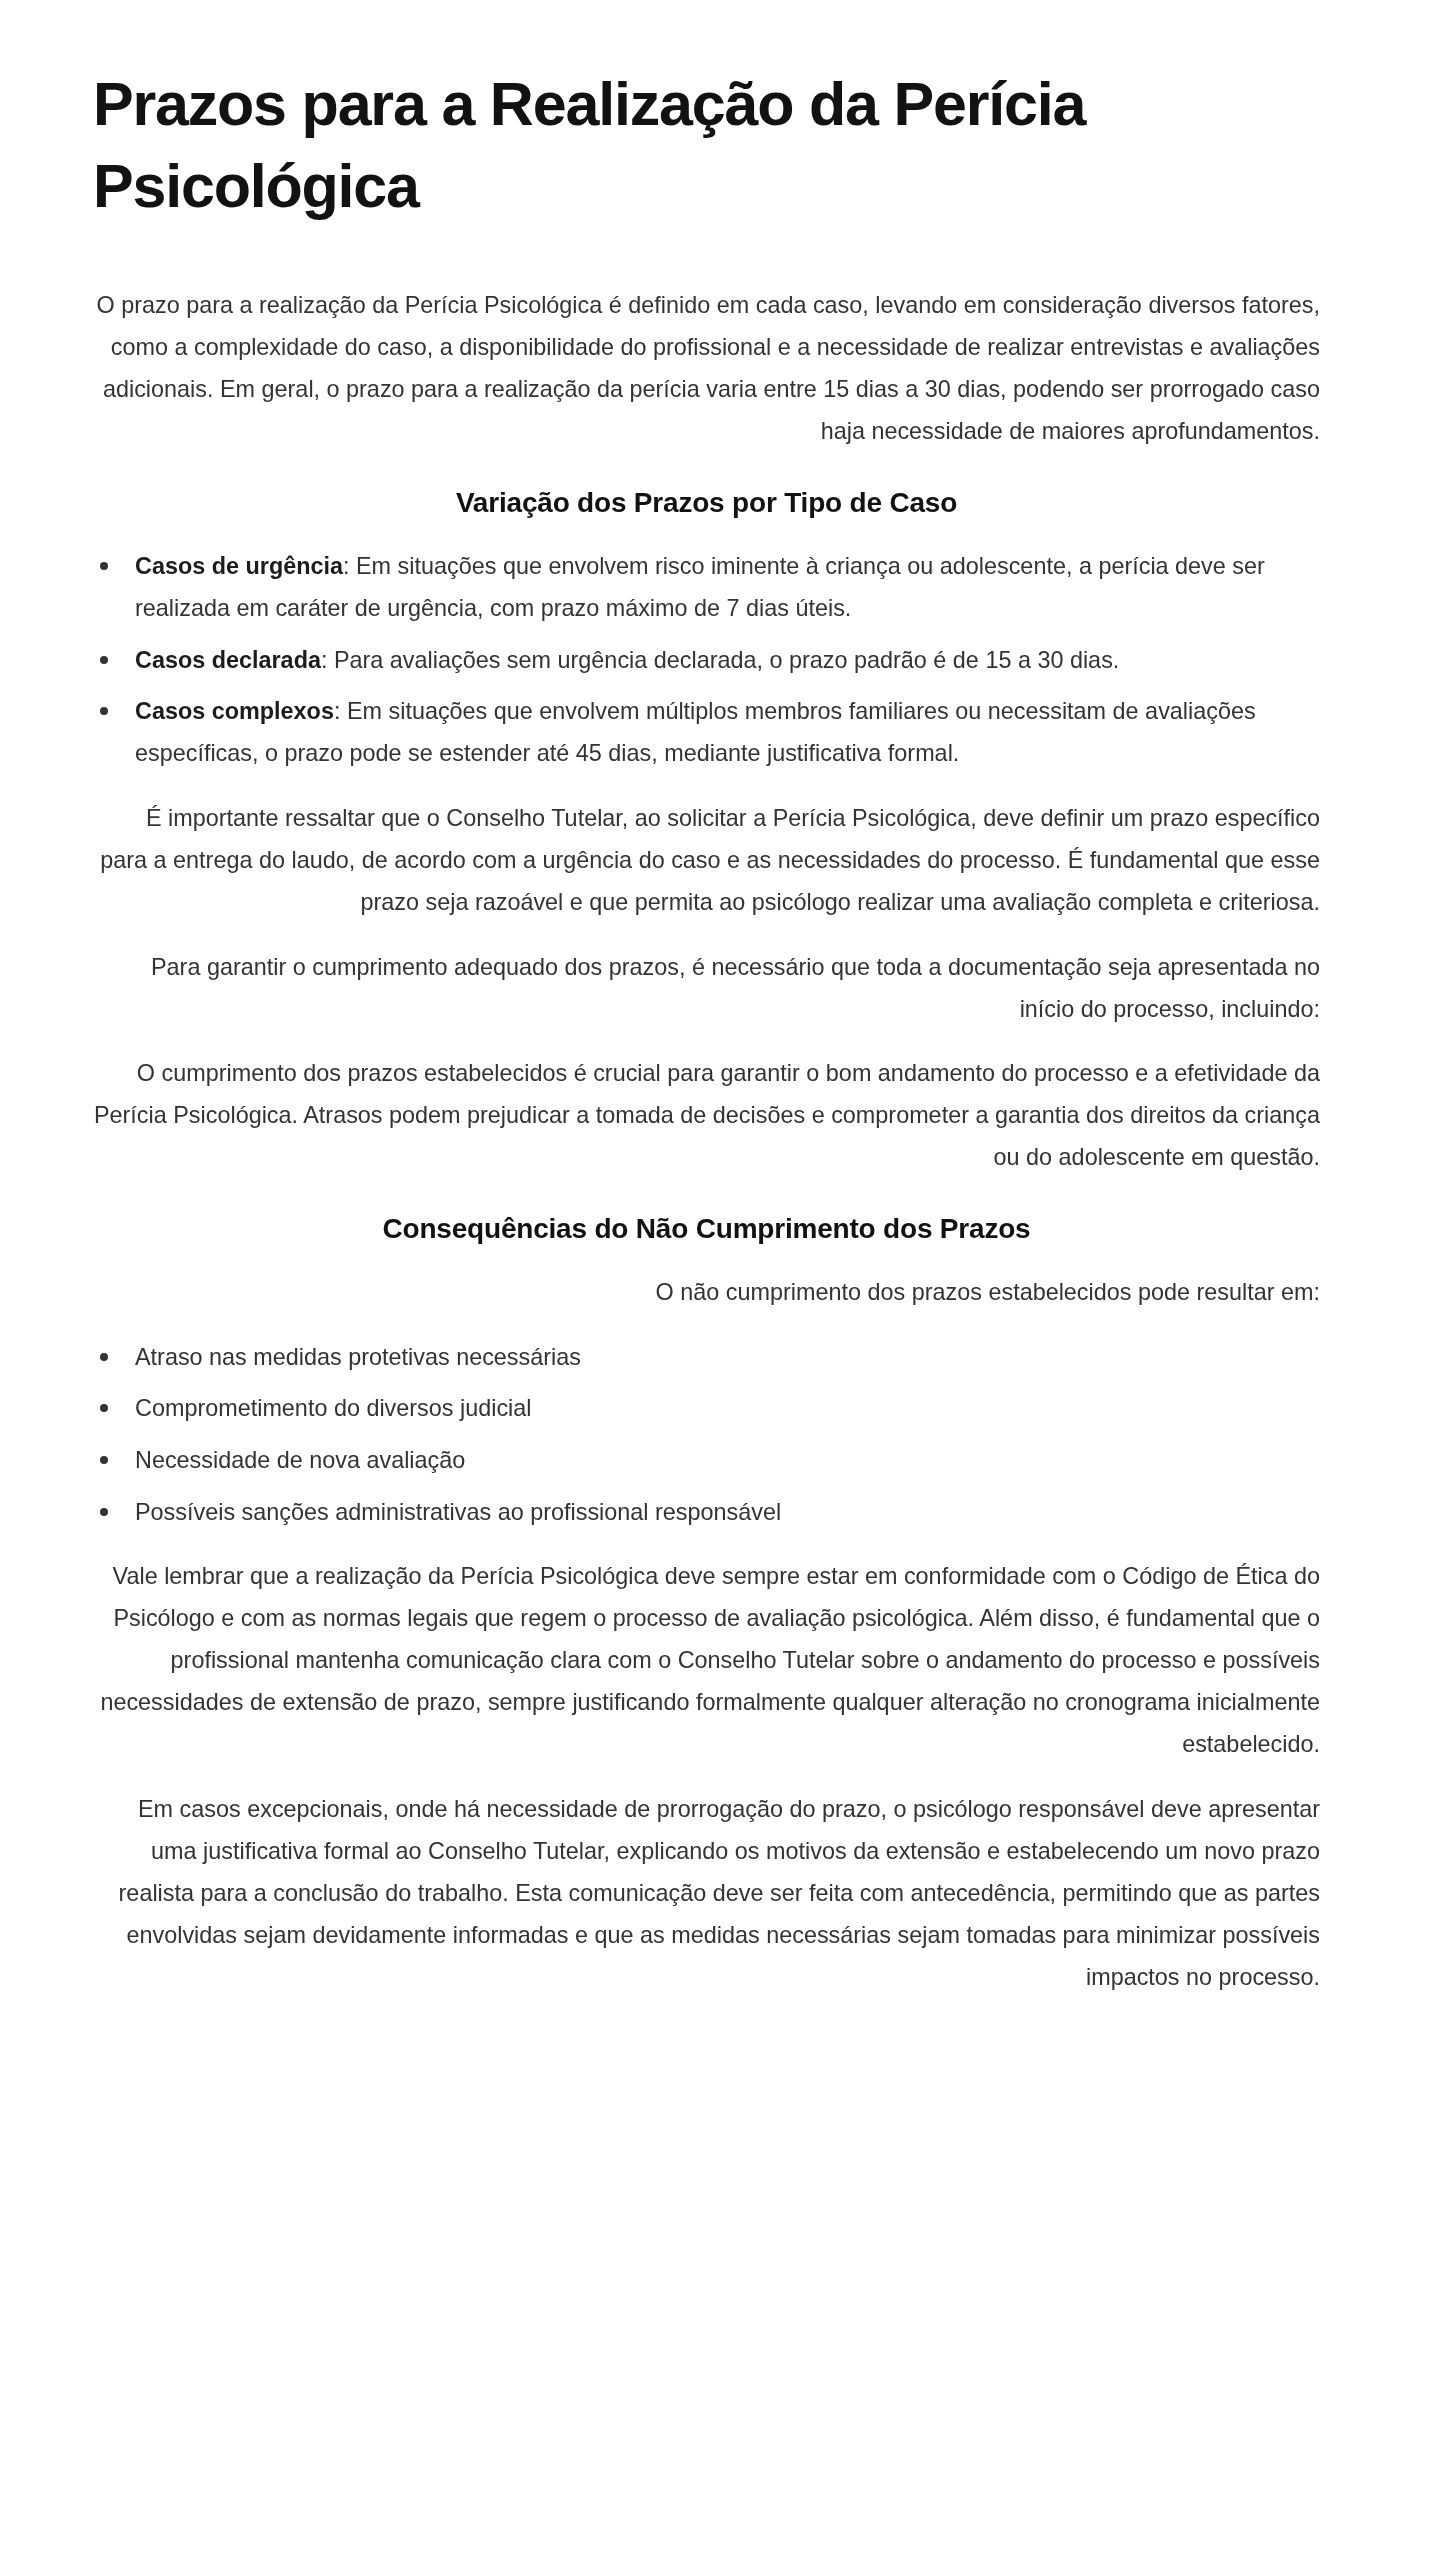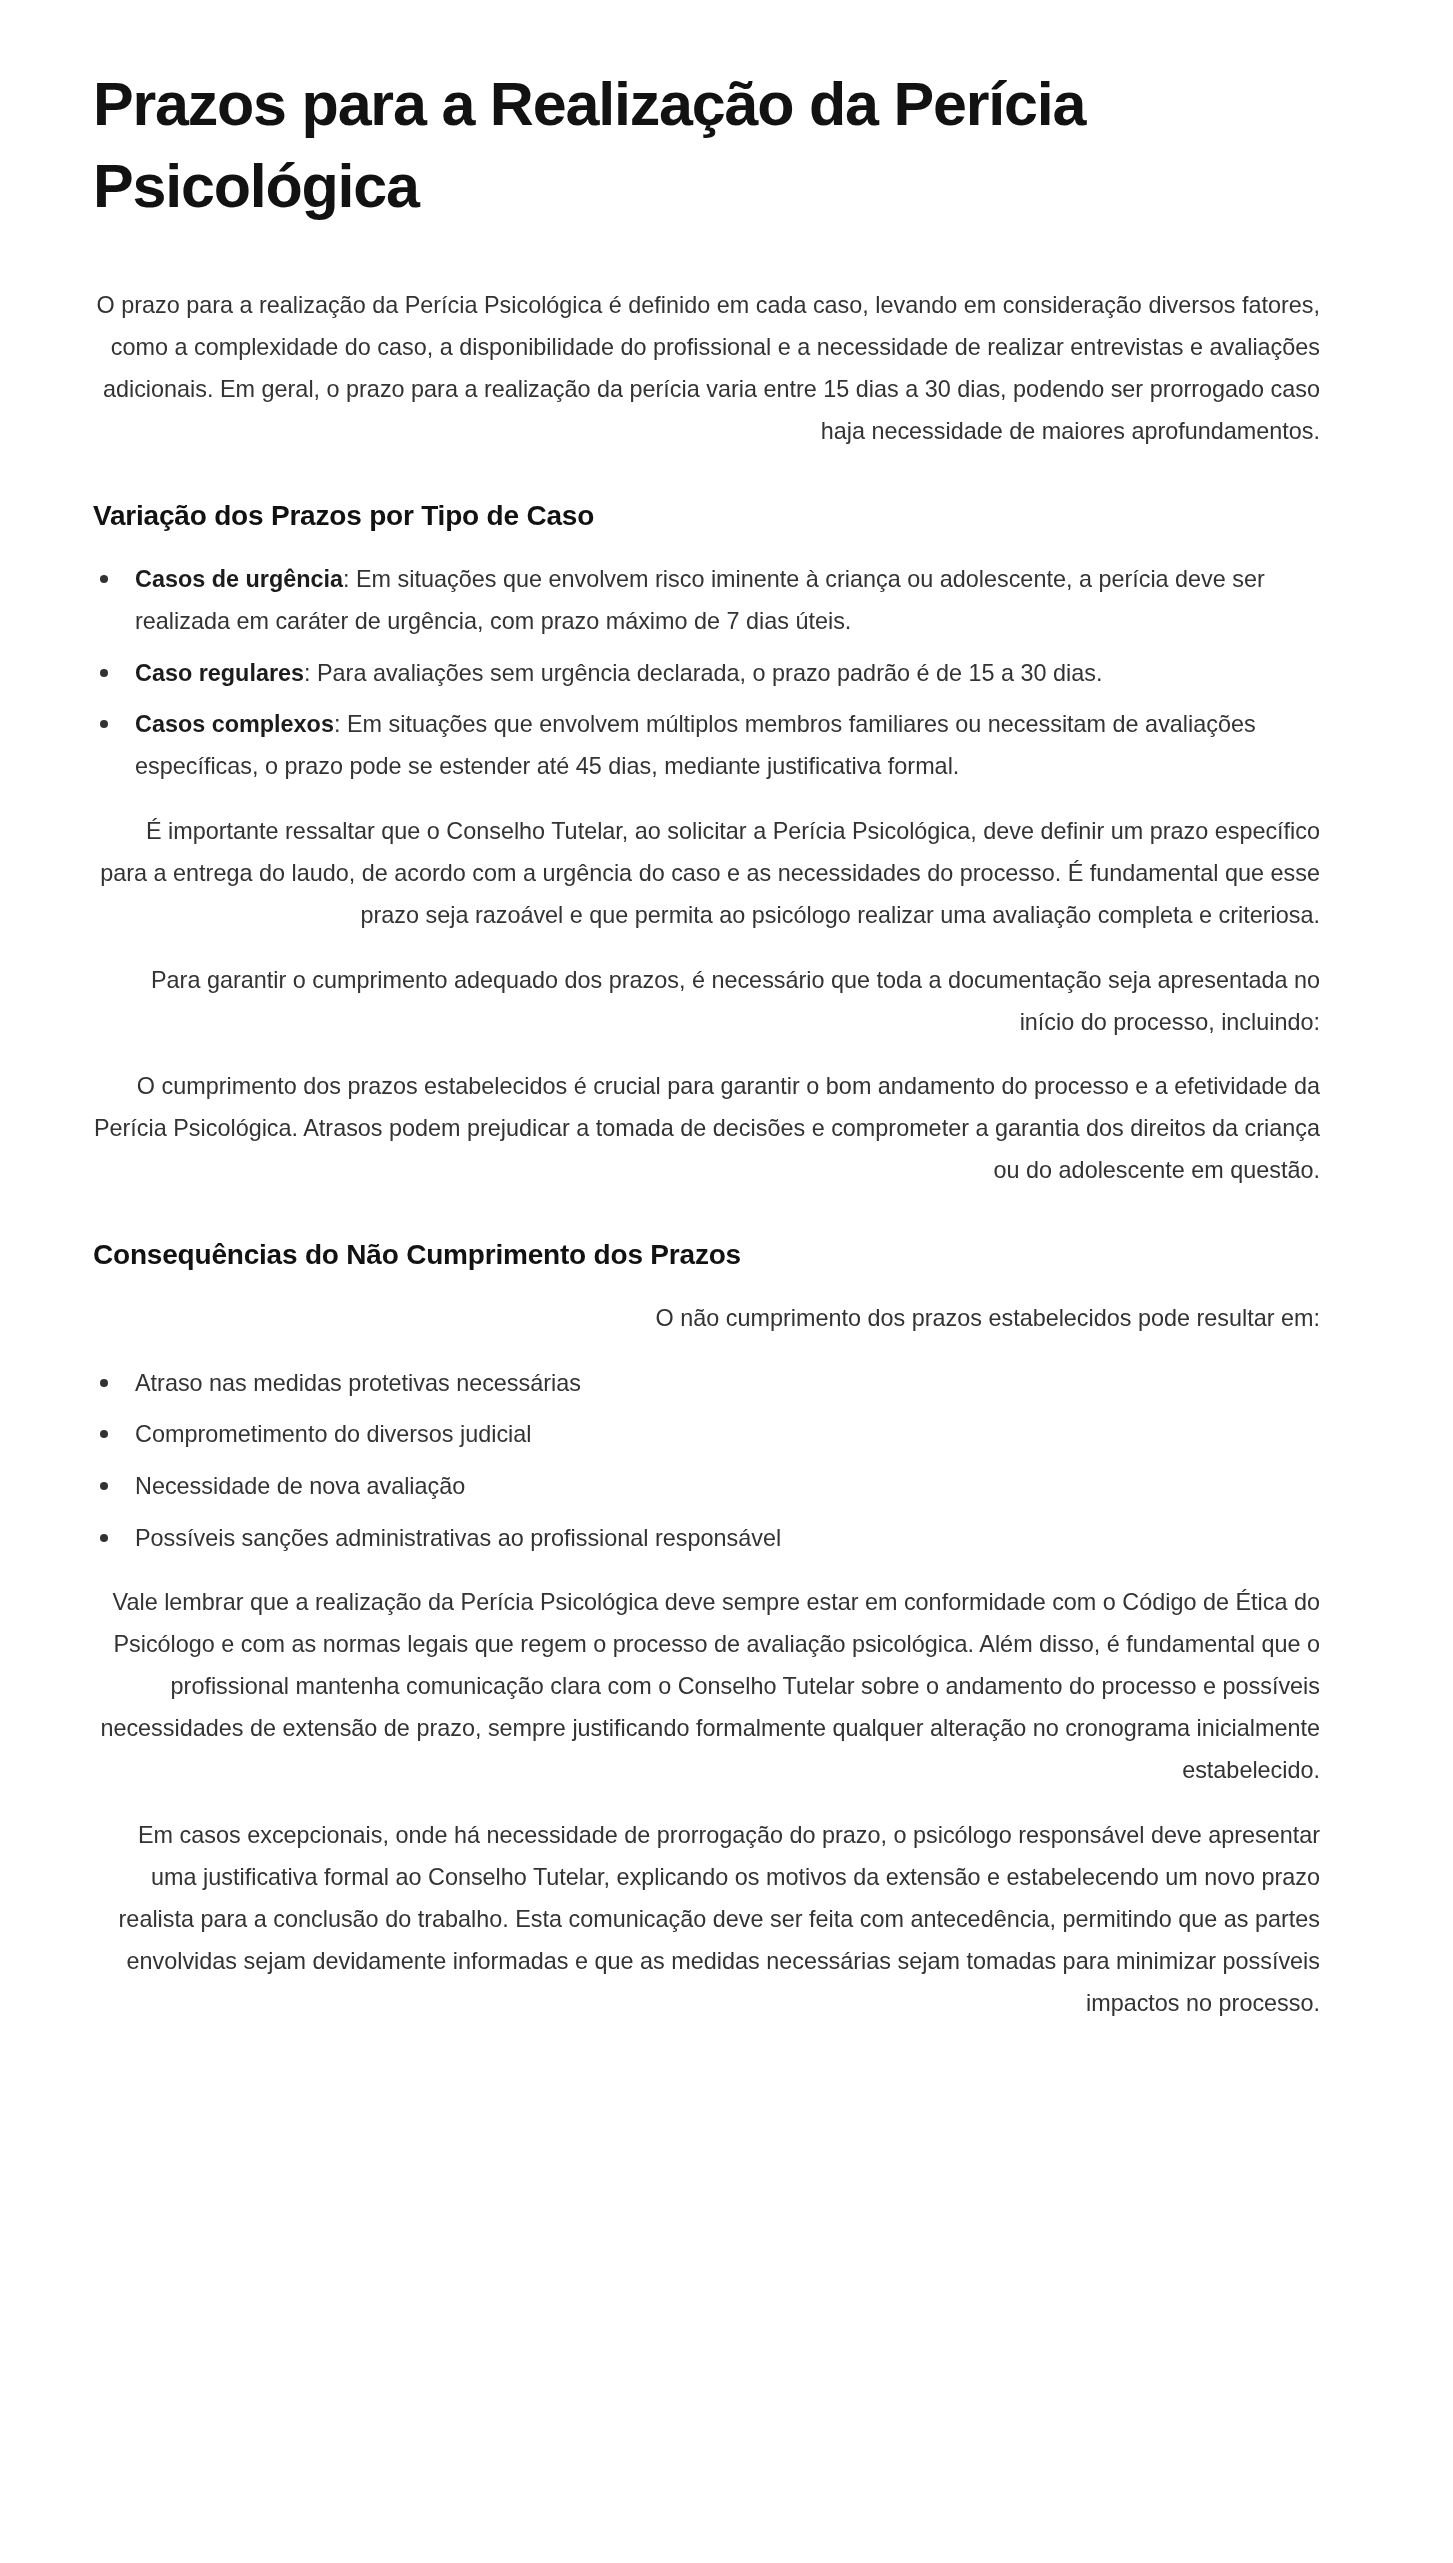--- a/index.html
+++ b/index.html
@@ -22,27 +22,28 @@
   h1.doc-title {
     margin: 0 0 57px 0;
     font-size: 61px;
     line-height: 82px;
     font-weight: 700;
     letter-spacing: -1.2px;
     color: #121212;
     max-width: 1171px;
   }
   h2.section-heading {
-    margin: 45px 0 24px 0;
+    margin: 32px 0 24px 0;
     font-size: 28px;
     line-height: 37px;
     font-weight: 700;
     letter-spacing: -0.2px;
     color: #121212;
     max-width: 1255px;
+    text-align: center;
   }
   p.body-par {
     margin: 22.6px 0;
     font-size: 23.4px;
     line-height: 42px;
     max-width: 1259px;
     color: #333333;
     text-align: right;
   }
   ul.doc-list {
@@ -82,21 +83,21 @@
 
   <h1 class="doc-title">Prazos para a Realização da Perícia Psicológica</h1>
 
   <p class="body-par">O prazo para a realização da Perícia Psicológica é definido em cada caso, levando em consideração diversos fatores, como a complexidade do caso, a disponibilidade do profissional e a necessidade de realizar entrevistas e avaliações adicionais. Em geral, o prazo para a realização da perícia varia entre 15 dias a 30 dias, podendo ser prorrogado caso haja necessidade de maiores aprofundamentos.</p>
 
   <section>
     <h2 class="section-heading">Variação dos Prazos por Tipo de Caso</h2>
 
     <ul class="doc-list">
       <li><strong>Casos de urgência</strong><span>: Em situações que envolvem risco iminente à criança ou adolescente, a perícia deve ser realizada em caráter de urgência, com prazo máximo de 7 dias úteis.</span></li>
-      <li><strong>Caso regulares</strong><span>: Para avaliações sem urgência declarada, o prazo padrão é de 15 a 30 dias.</span></li>
+      <li><strong>Casos declarada</strong><span>: Para avaliações sem urgência declarada, o prazo padrão é de 15 a 30 dias.</span></li>
       <li><strong>Casos complexos</strong><span>: Em situações que envolvem múltiplos membros familiares ou necessitam de avaliações específicas, o prazo pode se estender até 45 dias, mediante justificativa formal.</span></li>
     </ul>
 
     <p class="body-par">É importante ressaltar que o Conselho Tutelar, ao solicitar a Perícia Psicológica, deve definir um prazo específico para a entrega do laudo, de acordo com a urgência do caso e as necessidades do processo. É fundamental que esse prazo seja razoável e que permita ao psicólogo realizar uma avaliação completa e criteriosa.</p>
   </section>
 
   <section>
 
     <p class="body-par">Para garantir o cumprimento adequado dos prazos, é necessário que toda a documentação seja apresentada no início do processo, incluindo:</p>
 

